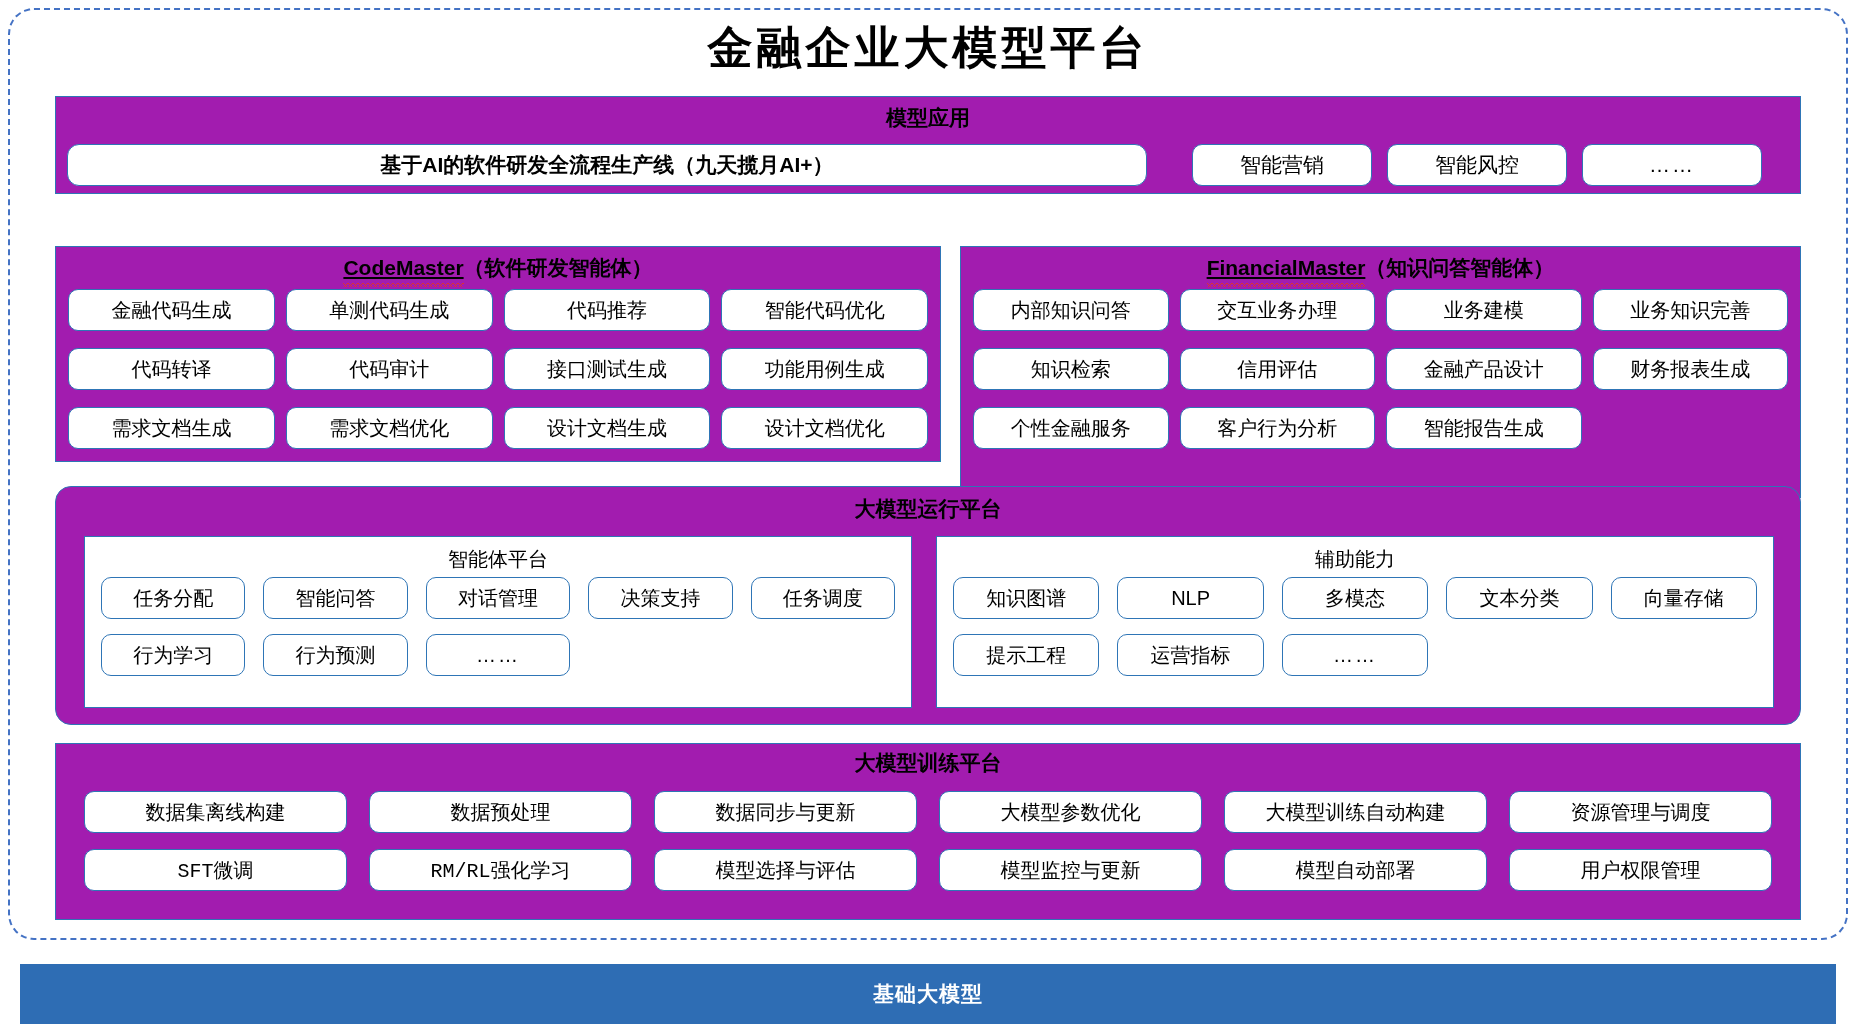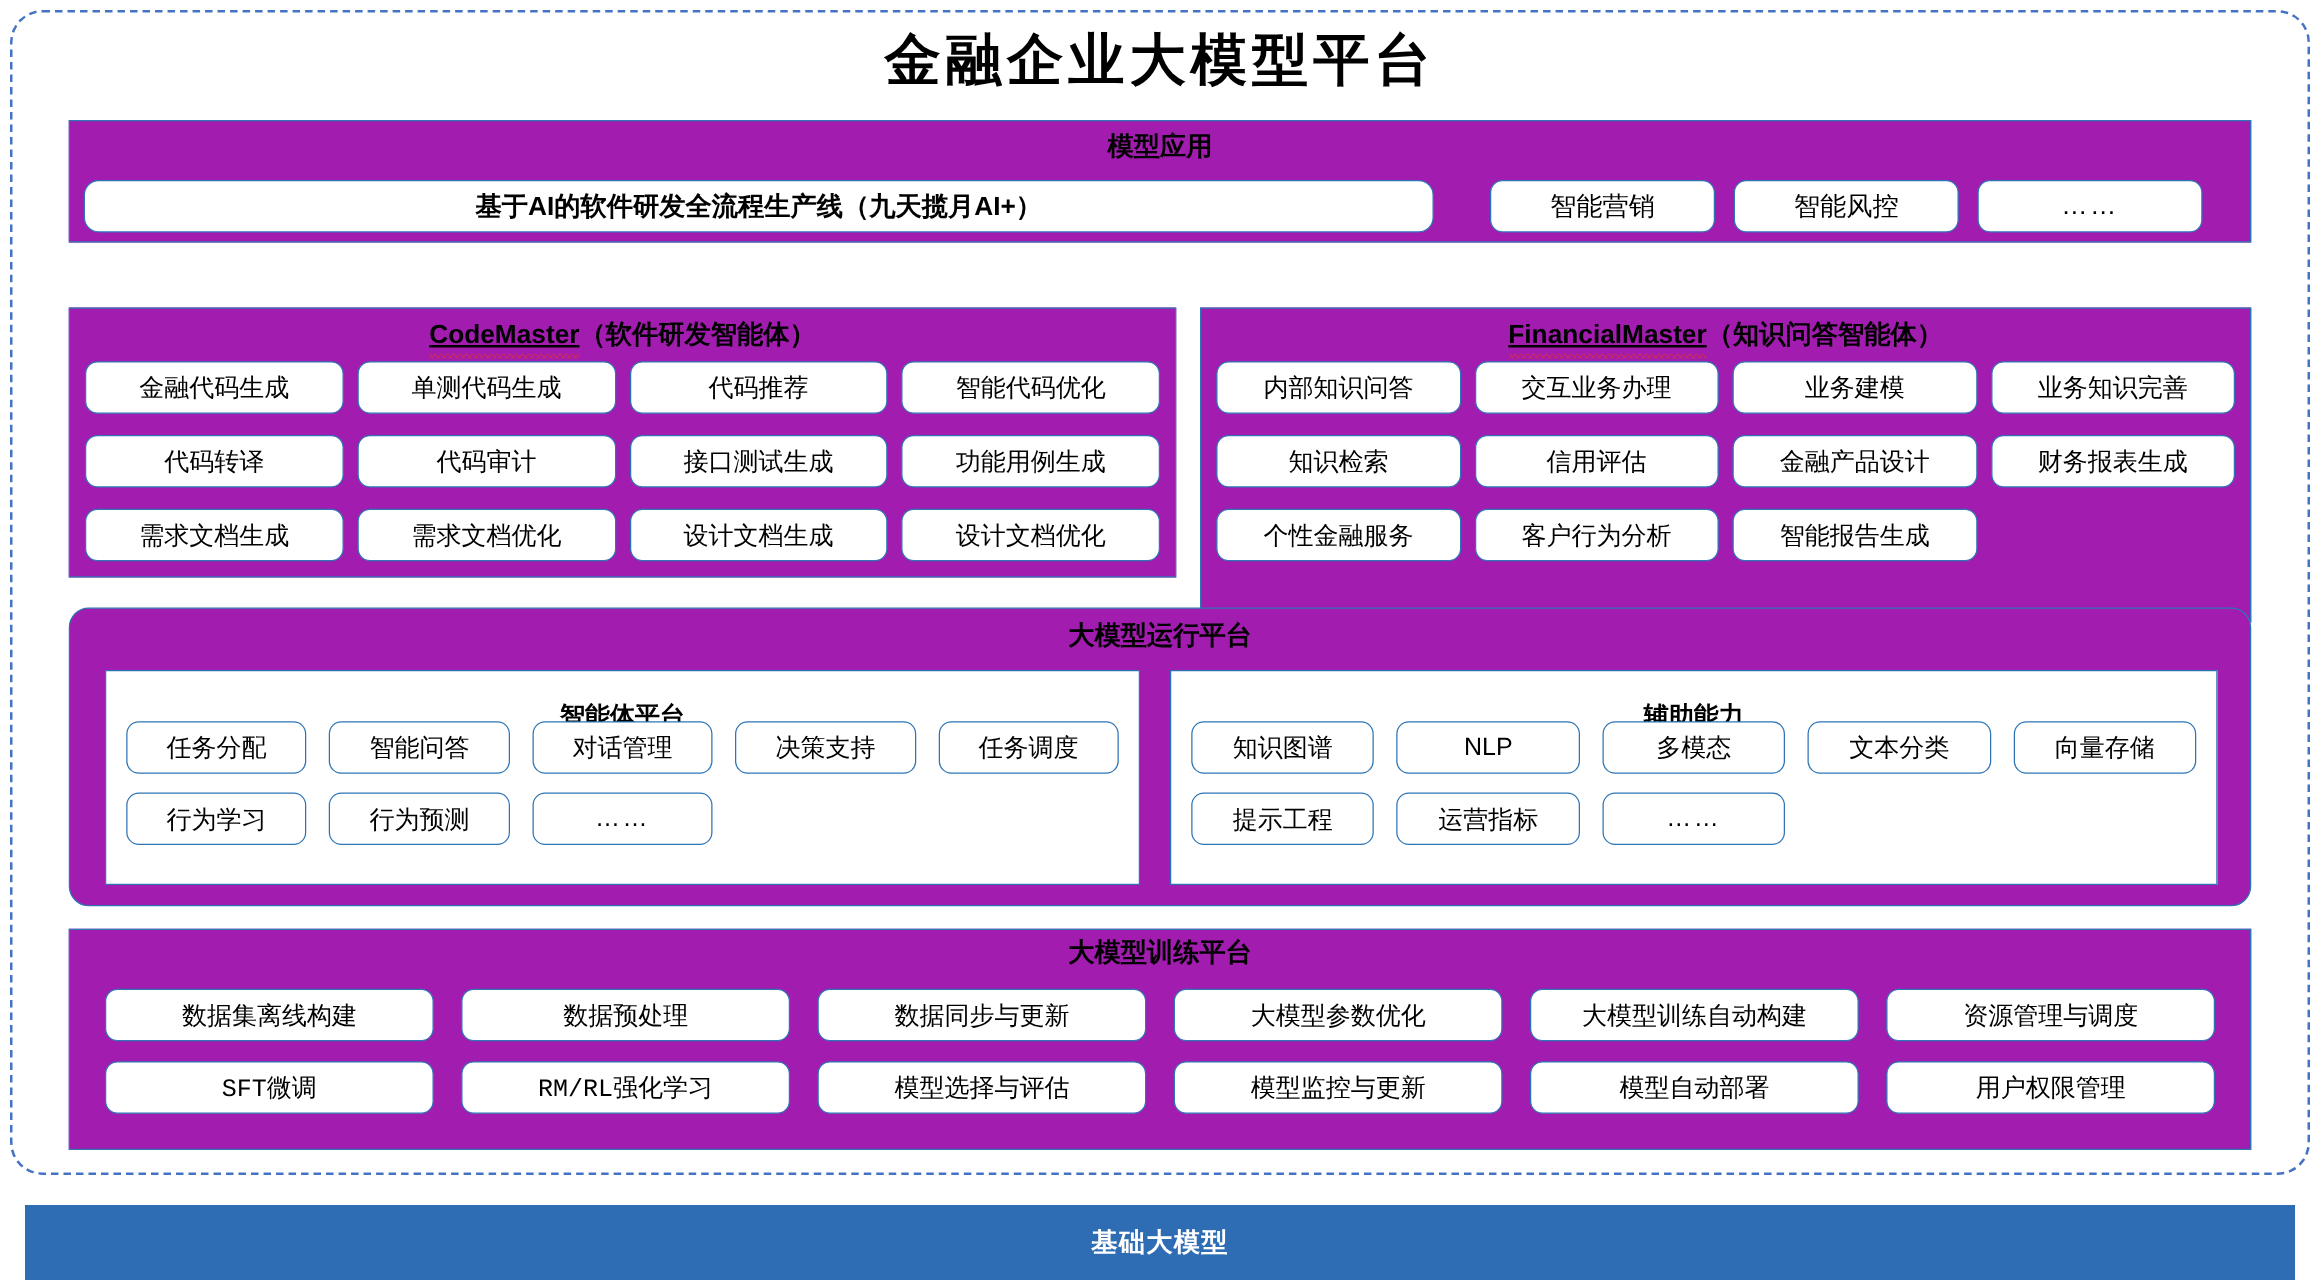--- a/index.html
+++ b/index.html
@@ -151,23 +151,23 @@
     position: absolute;
     box-sizing: border-box;
     border: 1.3px solid #2E75B6;
     background: #ffffff;
   }
   #sub-agent { left: 28px; top: 49px; width: 828px; height: 172px; }
   #sub-aux   { left: 880px; top: 49px; width: 838px; height: 172px; }
   .sub-title {
     text-align: center;
     font-size: 20px;
-    font-weight: 700;
+    font-weight: 400;
     color: #000;
-    margin-top: 24px;
+    margin-top: 10px;
     line-height: 1.2;
   }
   .sub-grid {
     position: absolute;
     left: 16px;
     right: 16px;
     top: 40px;
     display: grid;
     grid-template-columns: repeat(5, 1fr);
     grid-auto-rows: 42px;

